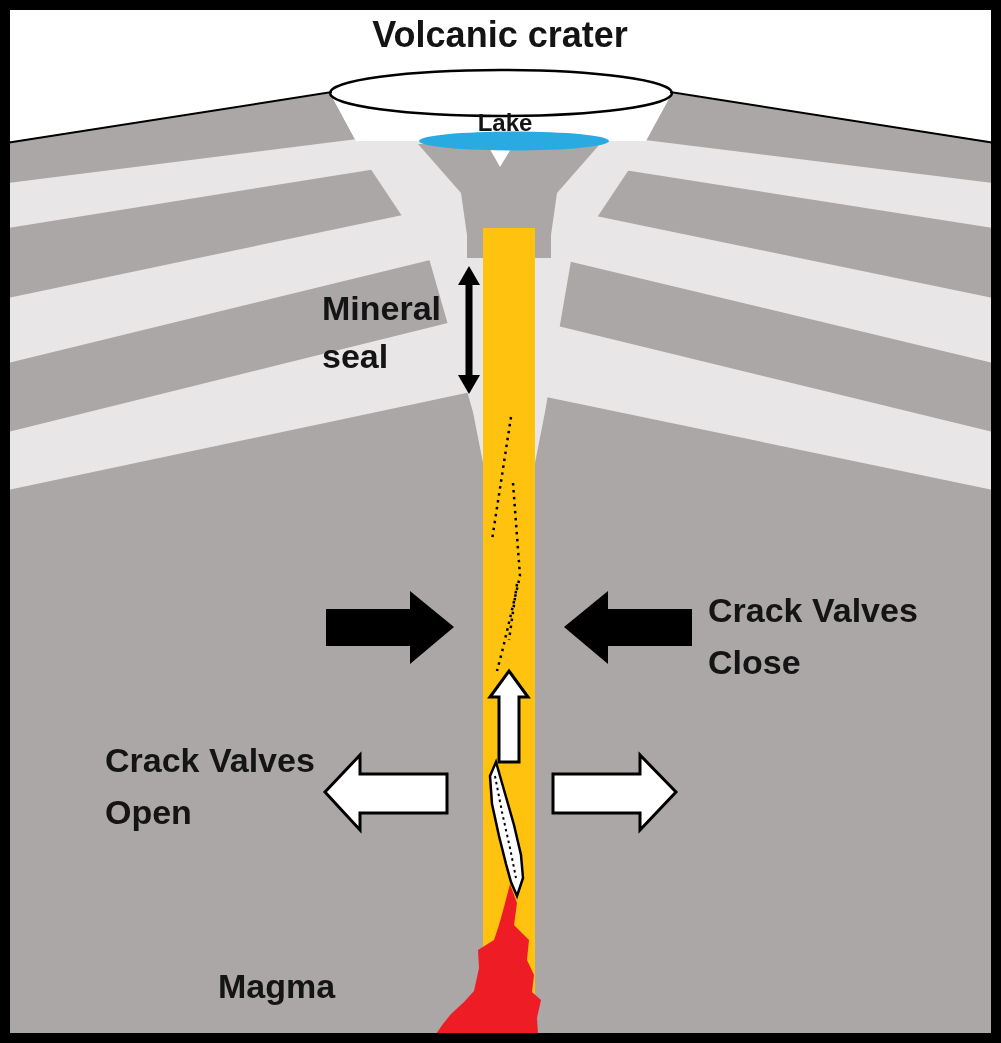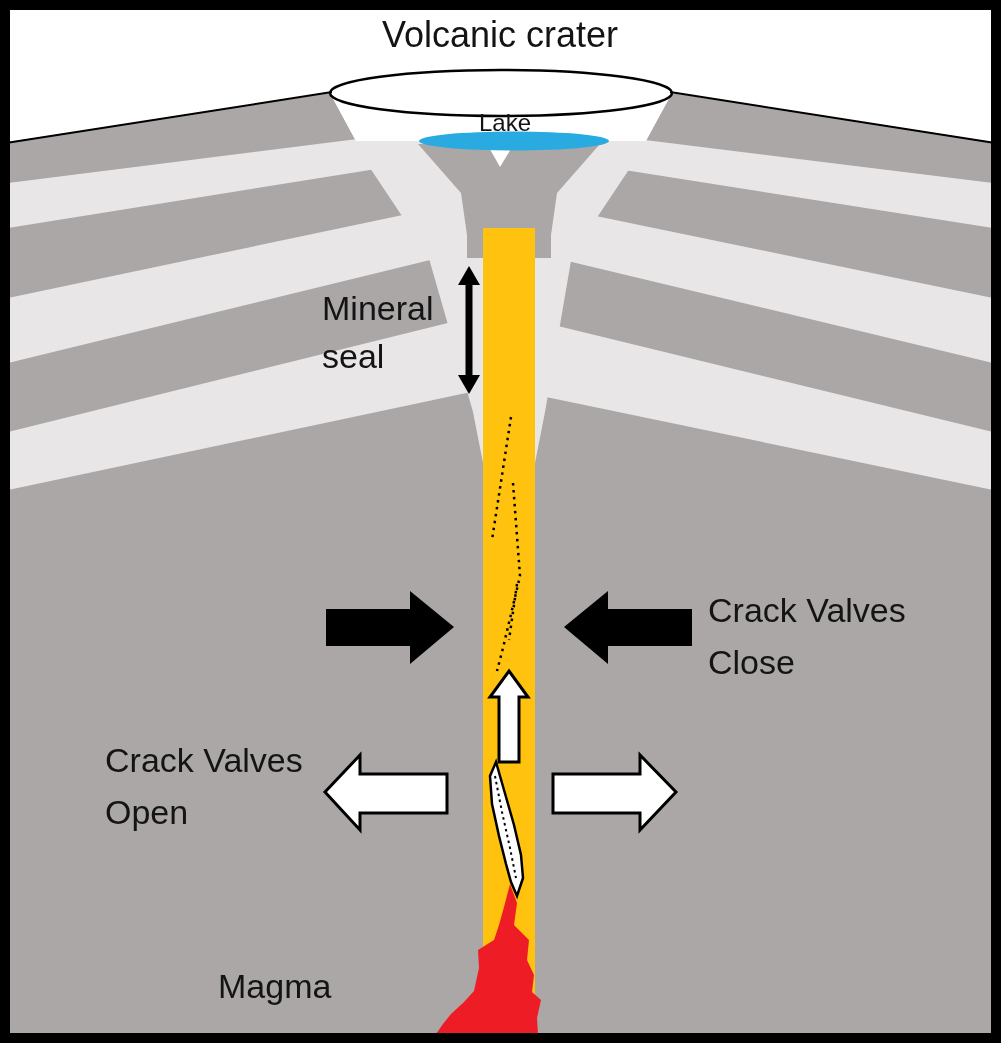--- a/index.html
+++ b/index.html
@@ -1,16 +1,16 @@
 <!DOCTYPE html>
 <html><head>
 <meta charset="utf-8">
 <style>
   html,body{margin:0;padding:0;background:#fff;}
-  .stage{width:996px;height:1043px;position:relative;font-family:"Liberation Sans",sans-serif;}
+  .stage{width:996px;height:1043px;position:relative;font-family:"Liberation Sans",sans-serif;font-weight:bold;}
   svg{display:block;}
   text{fill:#141414;}
   .lbl{font-size:34px;}
   .title{font-size:36px;}
   .small{font-size:24px;}
 </style>
 </head>
 <body>
 
 <div class="stage">

